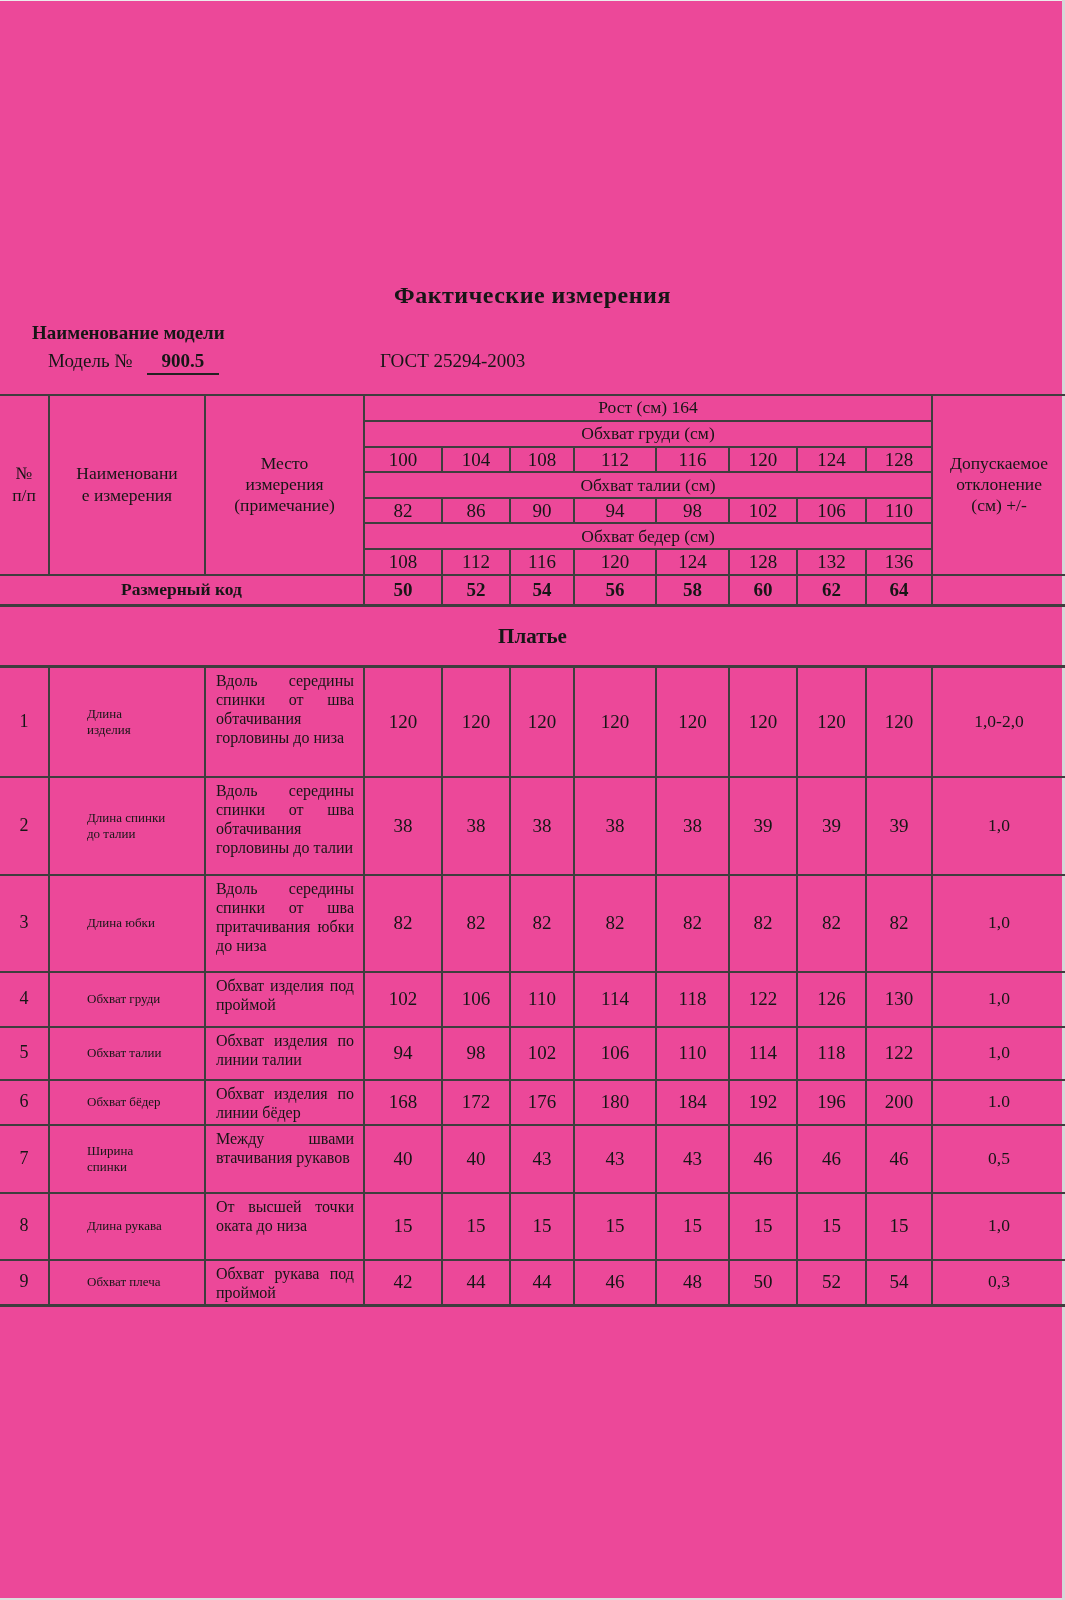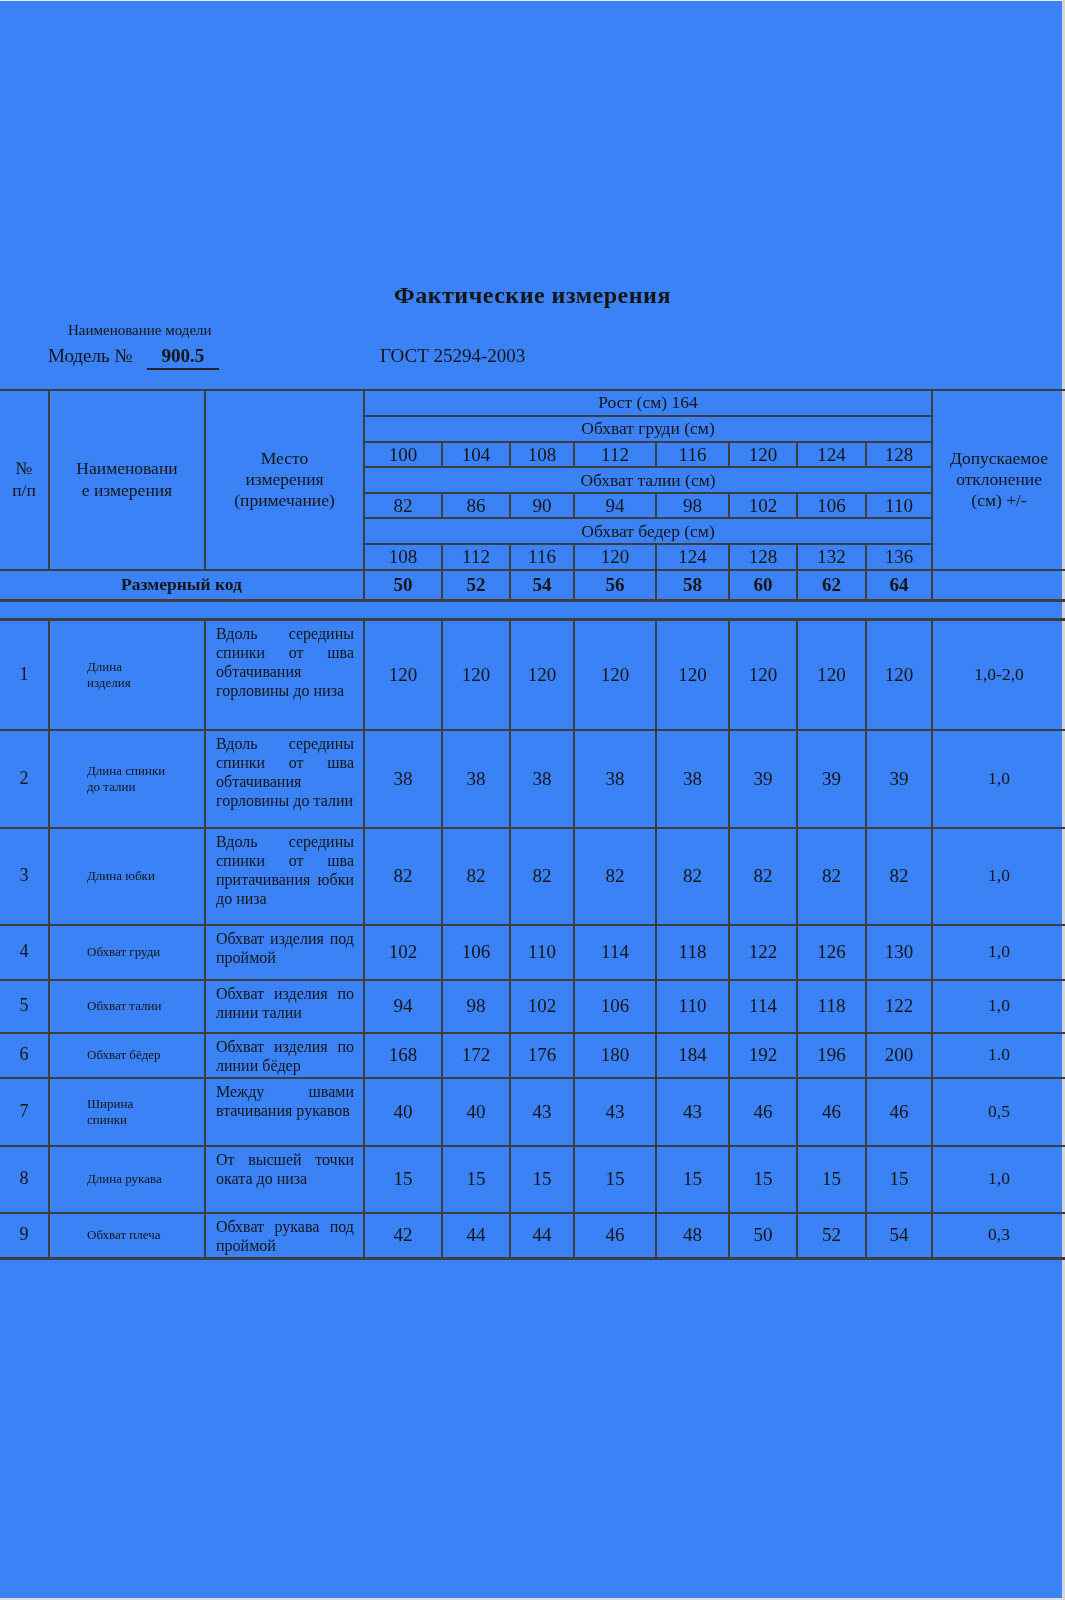--- a/index.html
+++ b/index.html
@@ -3,28 +3,28 @@
 <meta charset="utf-8">
 <style>
   html,body{margin:0;padding:0;}
   body{
     width:1065px;height:1600px;overflow:hidden;
     background:#ffffff;
     font-family:"Liberation Serif","DejaVu Serif",serif;
     color:#161616;
   }
   .page{
-    position:relative;width:1065px;height:1600px;background:#3b82f6;
+    position:relative;width:1065px;height:1600px;background:#ec4899;
     box-shadow:inset -3px 0 0 #d7d7d7, inset 0 -2px 0 #dedede, inset 0 1px 0 #ececec;
   }
   .doc-title{
     padding-top:282px;margin:0;text-align:center;
     font-size:24px;font-weight:bold;letter-spacing:.5px;
   }
-  .model-line1{margin:13px 0 0 68px;font-size:15px;}
+  .model-line1{margin:13px 0 0 32px;font-size:19px;font-weight:bold;}
   .model-line2{position:relative;margin:6px 0 12px 48px;font-size:19px;height:28px;}
   .model-no-value{
     display:inline-block;margin-left:14px;padding:0 15px 1px 15px;
     font-weight:bold;border-bottom:2px solid #222;
   }
   .gost{position:absolute;left:332px;top:0;}
   table{border-collapse:collapse;table-layout:fixed;width:1065px;}
   td{
     border:2px solid #3e3e3e;padding:0;overflow:hidden;
     vertical-align:middle;text-align:center;font-size:17.5px;line-height:1.22;
@@ -147,20 +147,21 @@
           <td class="num b">56</td>
           <td class="num b">58</td>
           <td class="num b">60</td>
           <td class="num b">62</td>
           <td class="num b">64</td>
       <td></td>
     </tr>
   </tbody>
     </table>
 
+  <div class="section-title">Платье</div>
 
   <table class="t-meas">
     <colgroup>
       <col style="width:49px">
         <col style="width:156px">
         <col style="width:159px">
       <col style="width:78px">
         <col style="width:68px">
         <col style="width:64px">
         <col style="width:82px">

